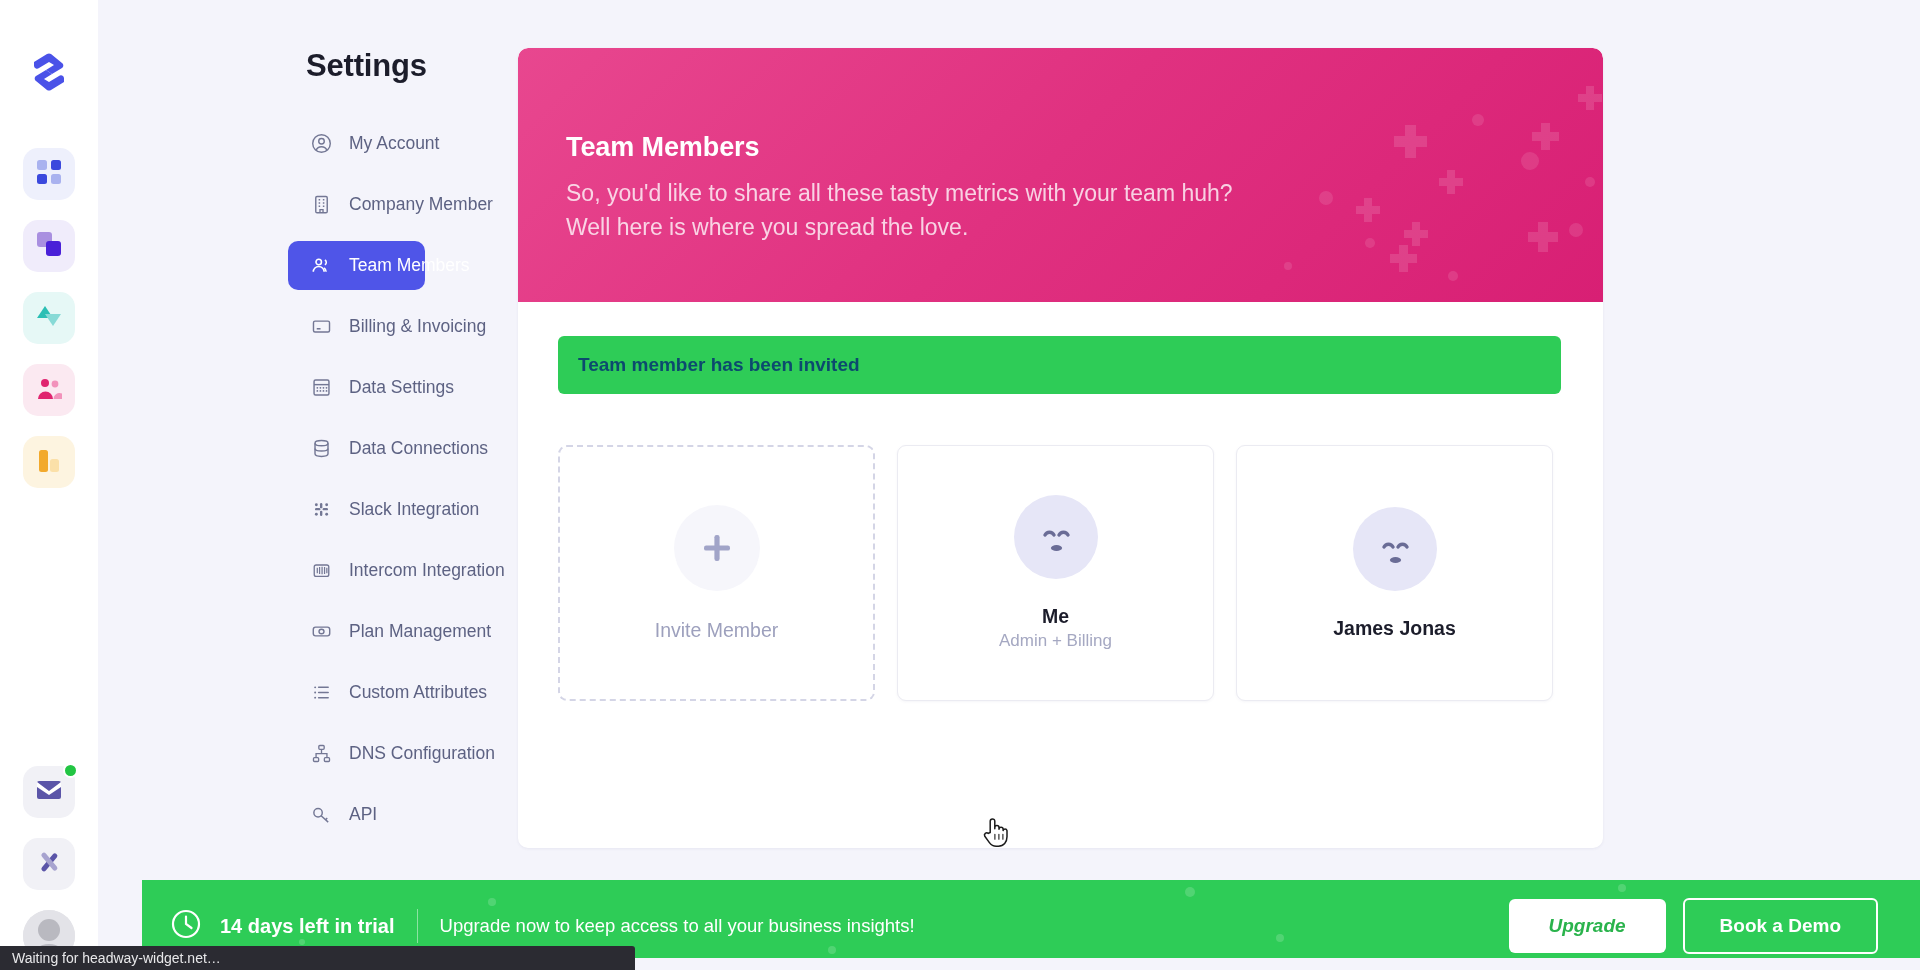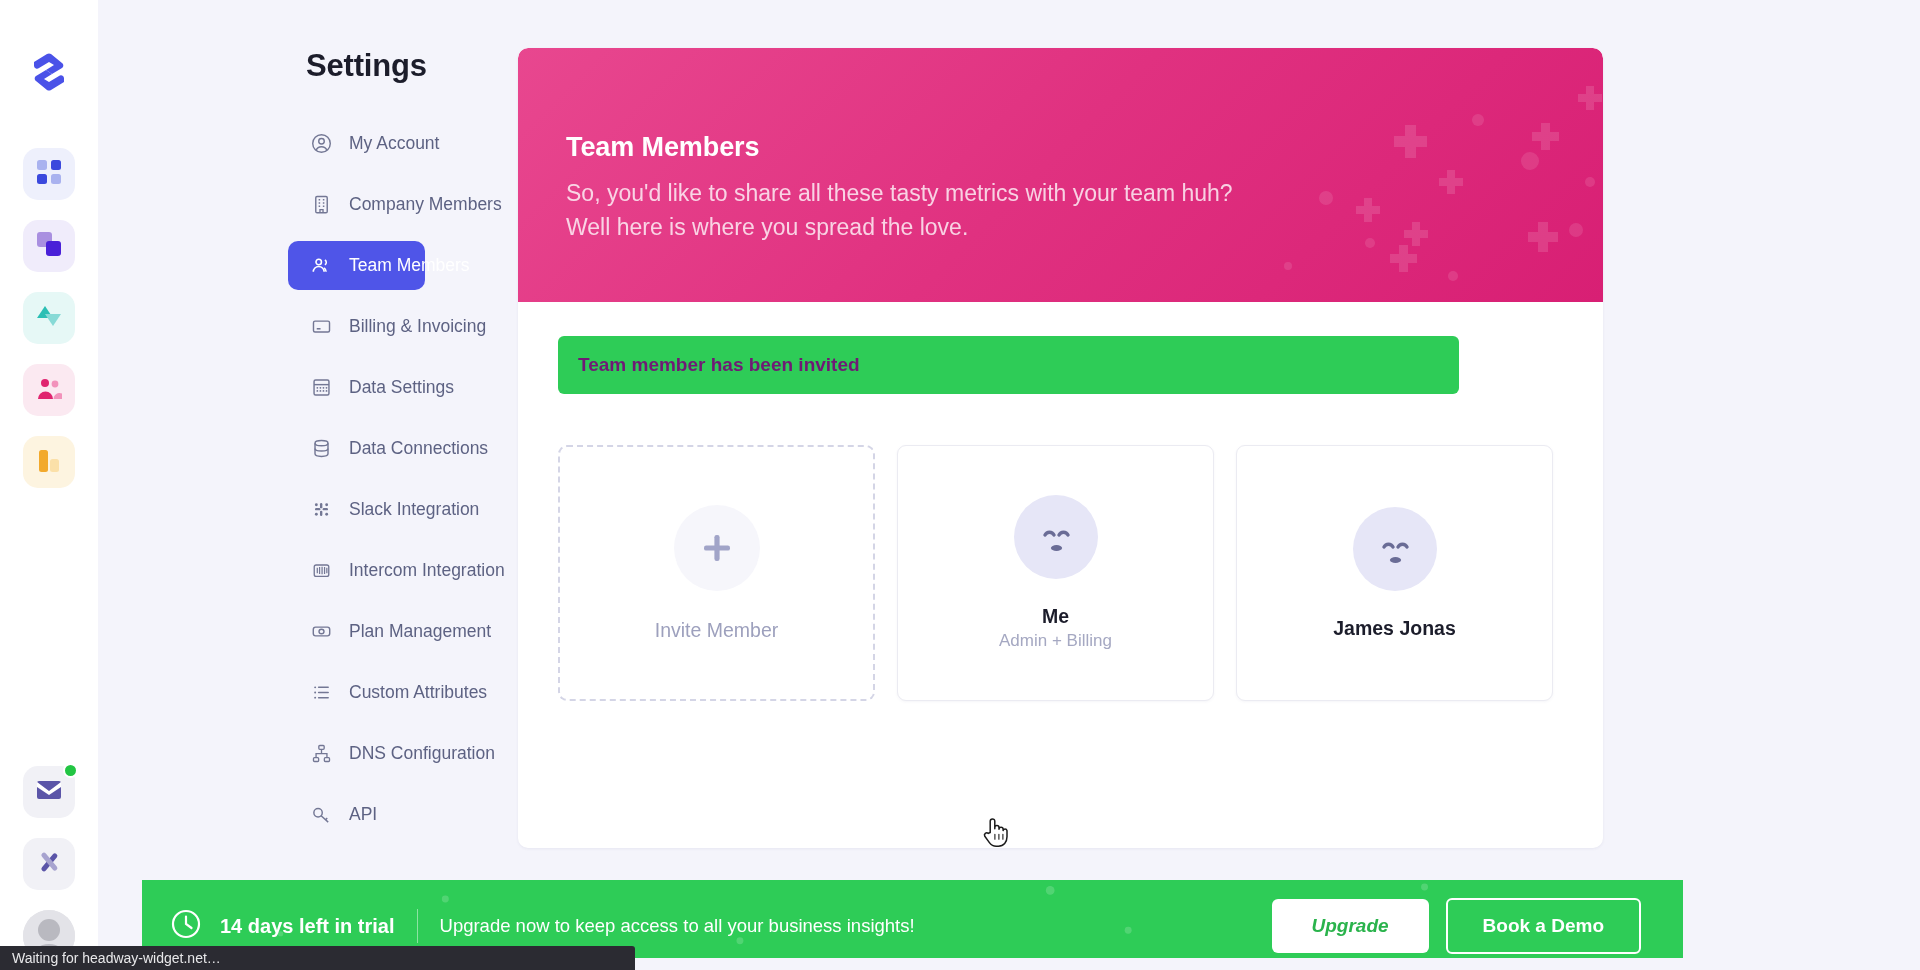--- a/index.html
+++ b/index.html
@@ -145,26 +145,26 @@
     color: rgba(255,255,255,.78);
     font-size: 23px;
     line-height: 1.48;
   }
   .hero-deco { position: absolute; inset: 0; z-index: 1; }
 
   
   .alert-wrap { padding: 34px 60px 0 40px; }
   .alert {
     background: #2ecc57;
-    color: #701a75;
+    color: #0c4a6e;
     font-size: 19px;
     font-weight: 600;
     border-radius: 6px;
     padding: 18px 16px 18px 20px;
-    width: 901px;
+    width: 1003px;
   }
 
   
   .members {
     display: flex;
     gap: 22px;
     padding: 51px 0 0 40px;
   }
   .m-card {
     width: 317px;
@@ -209,21 +209,21 @@
   .m-role {
     font-size: 17px;
     color: #a5a8c2;
     margin-top: 3px;
   }
 
   
   .trial-bar {
     position: absolute;
     left: 142px; bottom: 12px;
-    width: 1541px;
+    width: 1778px;
     height: 78px;
     background: #2ecc57;
     display: flex;
     align-items: center;
     padding: 14px 42px 0 28px;
     z-index: 40;
     overflow: hidden;
   }
   .trial-left {
     display: flex; align-items: center; gap: 18px;
@@ -403,21 +403,21 @@
       </div>
 
       <div class="nav-item">
         <span class="nav-icon">
           <svg width="21" height="21" viewBox="0 0 22 22" fill="none" stroke="currentColor" stroke-width="1.5">
             <rect x="5" y="2.6" width="12" height="17" rx="1.3"></rect>
             <path d="M8 6h1.6M12.4 6H14M8 9.4h1.6M12.4 9.4H14M8 12.8h1.6M12.4 12.8H14" stroke-width="1.4"></path>
             <path d="M9.4 19.4v-3h3.2v3" stroke-width="1.4"></path>
           </svg>
         </span>
-        <span>Company Members</span>
+        <span>Company Member</span>
       </div>
 
       <div class="nav-item active">
         <span class="nav-icon">
           <svg width="22" height="22" viewBox="0 0 24 24" fill="none" stroke="currentColor" stroke-width="1.7">
             <circle cx="9.5" cy="7.6" r="3"></circle>
             <path d="M3.6 18.4a5.9 5.9 0 0 1 11.8 0"></path>
             <path d="M16.2 5.4a3 3 0 0 1 0 5.3M17.6 18.4a5.6 5.6 0 0 0-2.2-4.4"></path>
           </svg>
         </span>

